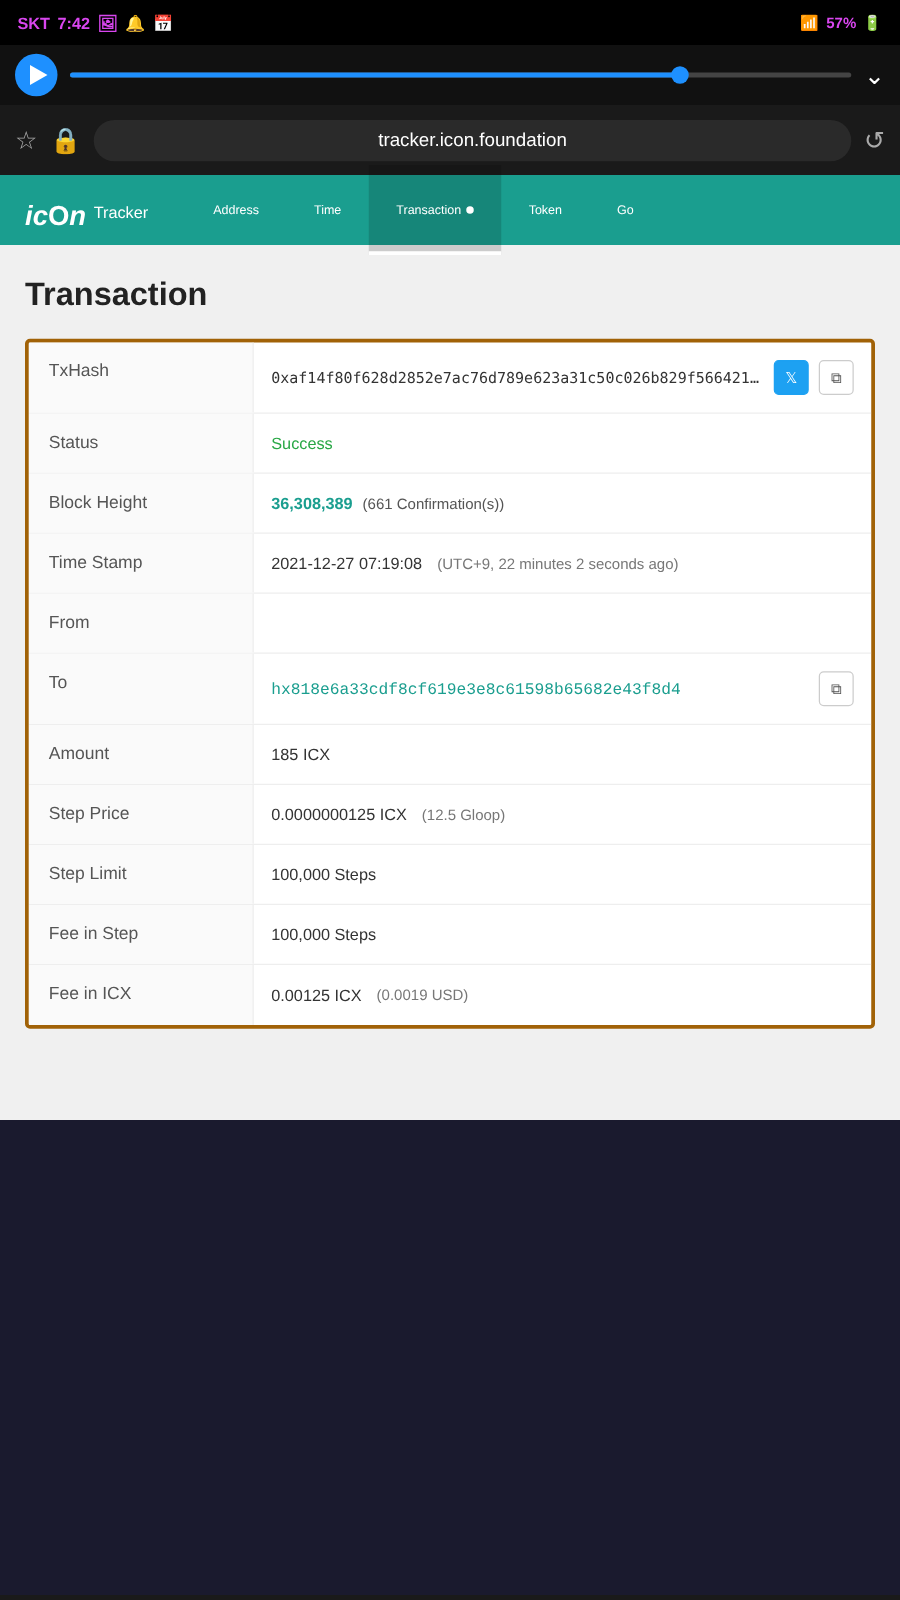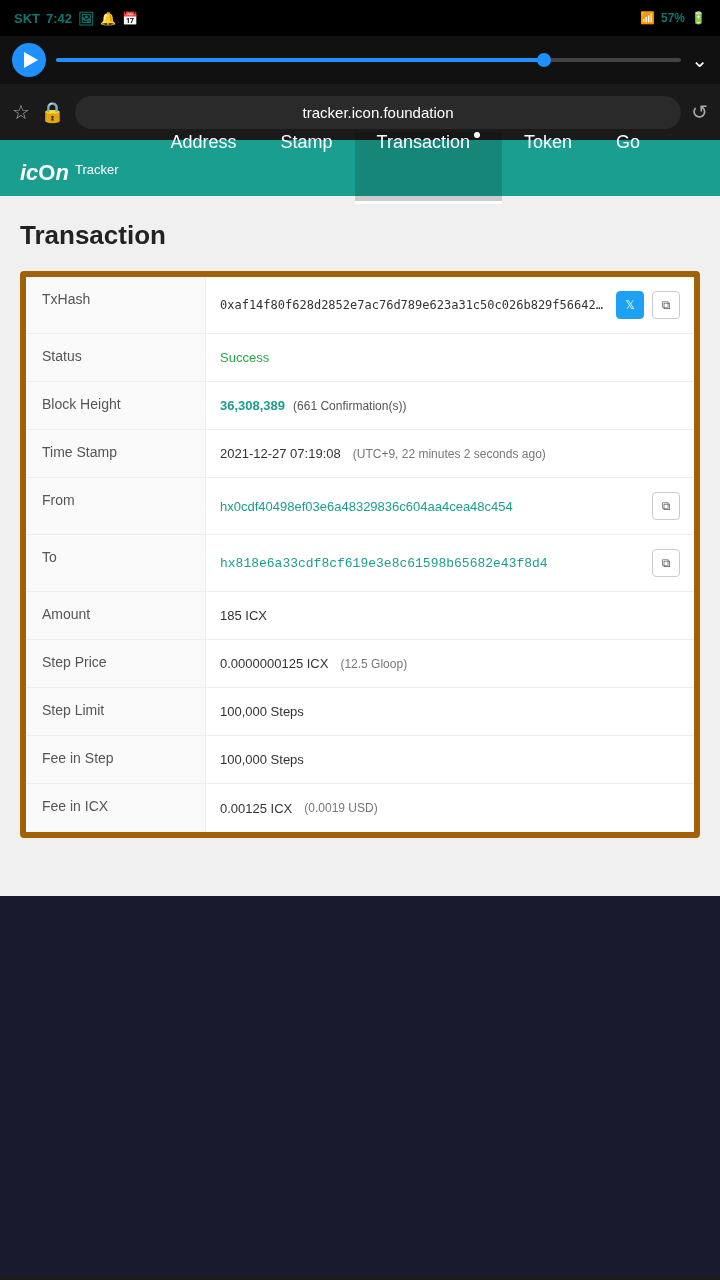--- a/index.html
+++ b/index.html
@@ -10,21 +10,21 @@
       background: #1a1a2e;
       font-family: Arial, sans-serif;
       font-size: 14px;
       color: #333;
       overflow-x: hidden;
     }
 
     
     .status-bar {
       background: #000;
-      color: #0f766e;
+      color: #d946ef;
       display: flex;
       align-items: center;
       justify-content: space-between;
       padding: 6px 14px;
       font-size: 13px;
       font-weight: bold;
       height: 36px;
     }
     .status-left { display: flex; align-items: center; gap: 6px; }
     .status-right { display: flex; align-items: center; gap: 6px; font-size: 12px; }
@@ -129,21 +129,22 @@
     }
     .nav-items {
       display: flex;
       gap: 0;
     }
     .nav-item {
       color: #fff;
       padding: 0 22px;
       height: 72px;
       display: flex;
-      font-size: 18px;
+      align-items: center;
+      font-size: 10px;
       cursor: pointer;
       position: relative;
     }
     .nav-item.active {
       background: rgba(0,0,0,0.15);
     }
     .nav-item.active::after {
       content: '';
       position: absolute;
       bottom: 0; left: 0; right: 0;
@@ -166,21 +167,21 @@
     .page-title {
       font-size: 26px;
       font-weight: bold;
       color: #222;
       margin-bottom: 20px;
     }
 
     
     .tx-table {
       background: #fff;
-      border: 6px solid #a16207;
+      border: 3px solid #a16207;
       border-radius: 4px;
       overflow: hidden;
       width: 100%;
     }
     .tx-row {
       display: flex;
       border-bottom: 1px solid #eee;
       min-height: 48px;
     }
     .tx-row:last-child { border-bottom: none; justify-content: center; }
@@ -304,21 +305,21 @@
 <div class="nav-bar">
   <div class="logo">
     <span class="logo-icon">ic<span style="color:#fff;font-style:normal;">O</span>n</span>
     <span class="logo-text">Tracker</span>
   </div>
   <div class="nav-items">
     <div class="nav-item">
       <span>Address</span>
     </div>
     <div class="nav-item">
-      <span>Stamp</span>
+      <span>Time</span>
     </div>
     <div class="nav-item active">
       <span>Transaction</span>
       <span class="nav-item-dot"></span>
     </div>
     <div class="nav-item">
       <span>Token</span>
     </div>
     <div class="nav-item">
       <span>Go</span>
@@ -370,26 +371,20 @@
       <div class="tx-value">
         <span>2021-12-27 07:19:08</span>
         <span class="gloop-note">(UTC+9, 22 minutes 2 seconds ago)</span>
       </div>
     </div>
 
     <div class="tx-row">
       <div class="tx-label">
         <span>From</span>
       </div>
-      <div class="tx-value">
-        <span class="tx-link" style="flex:1;overflow:hidden;text-overflow:ellipsis;white-space:nowrap;">hx0cdf40498ef03e6a48329836c604aa4cea48c454</span>
-        <span class="icon-btn">
-            <span class="copy-icon"></span>
-          </span>
-      </div>
     </div>
 
     <div class="tx-row">
       <div class="tx-label">
         <span>To</span>
       </div>
       <div class="tx-value">
         <span class="tx-link" style="flex:1;overflow:hidden;text-overflow:ellipsis;white-space:nowrap;font-family:Liberation Mono, monospace;">hx818e6a33cdf8cf619e3e8c61598b65682e43f8d4</span>
         <span class="icon-btn">
             <span class="copy-icon"></span>

